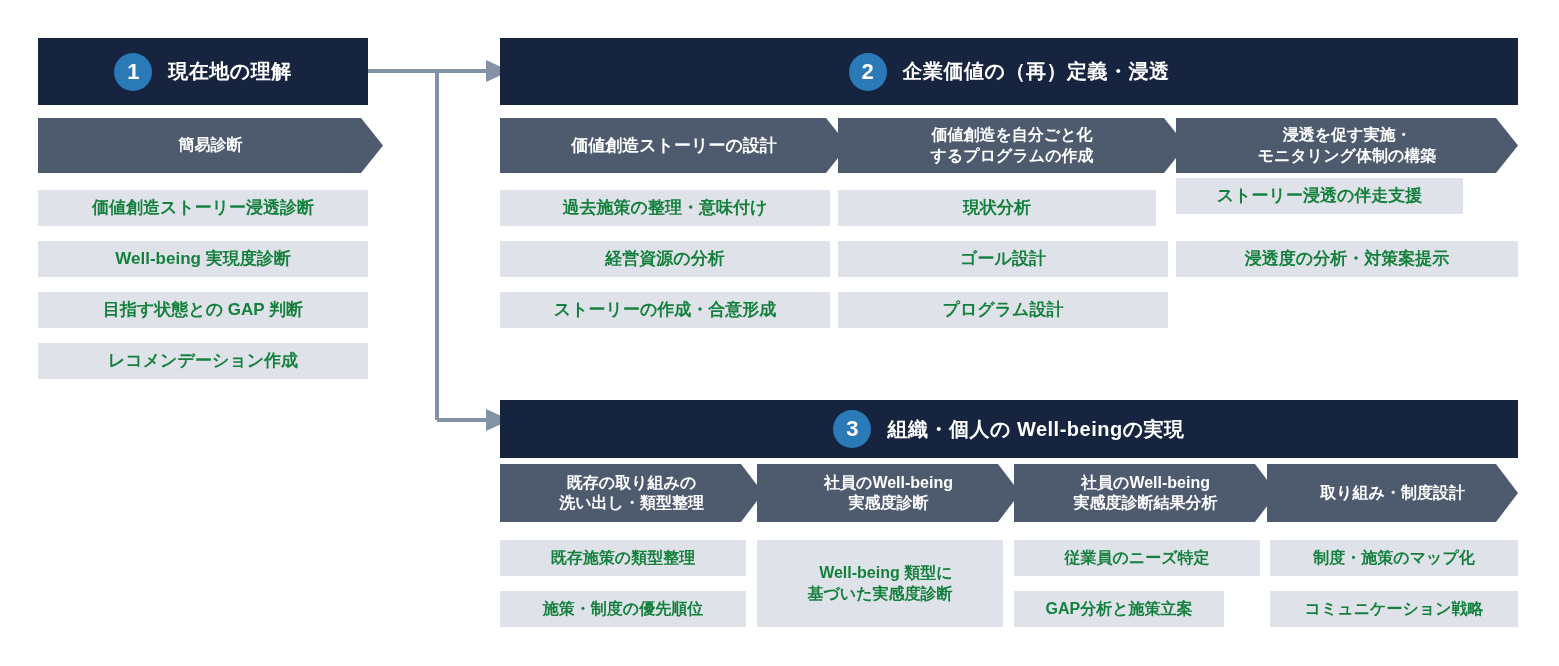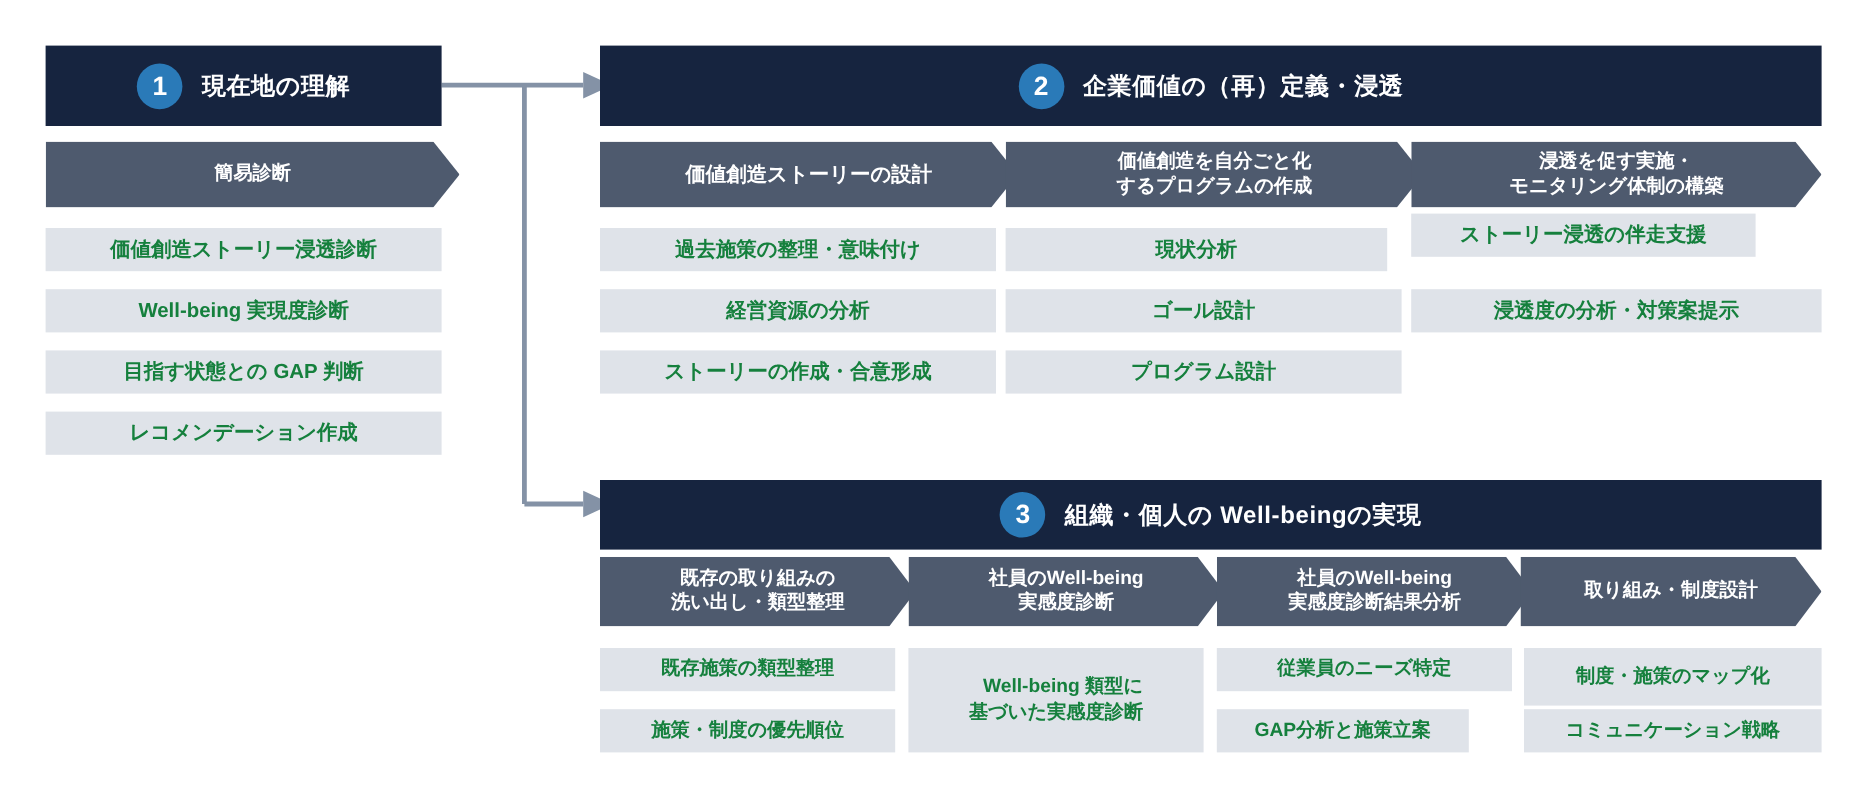--- a/index.html
+++ b/index.html
@@ -200,16 +200,16 @@
   <div class="chip small" style="left:757px; top:540px; width:246px; height:87px;">
     <span style="display:block">
       <span style="display:block">Well-being 類型に</span>
       <span style="display:block">基づいた実感度診断</span>
     </span>
   </div>
 
   <div class="chip small" style="left:1014px; top:540px; width:246px; height:36px;">従業員のニーズ特定</div>
   <div class="chip small" style="left:1014px; top:591px; width:210px; height:36px;">GAP分析と施策立案</div>
 
-  <div class="chip small" style="left:1270px; top:540px; width:248px; height:48px;">制度・施策のマップ化</div>
+  <div class="chip small" style="left:1270px; top:540px; width:248px; height:36px;">制度・施策のマップ化</div>
   <div class="chip small" style="left:1270px; top:591px; width:248px; height:36px;">コミュニケーション戦略</div>
 
 </div>
 
 </body></html>

